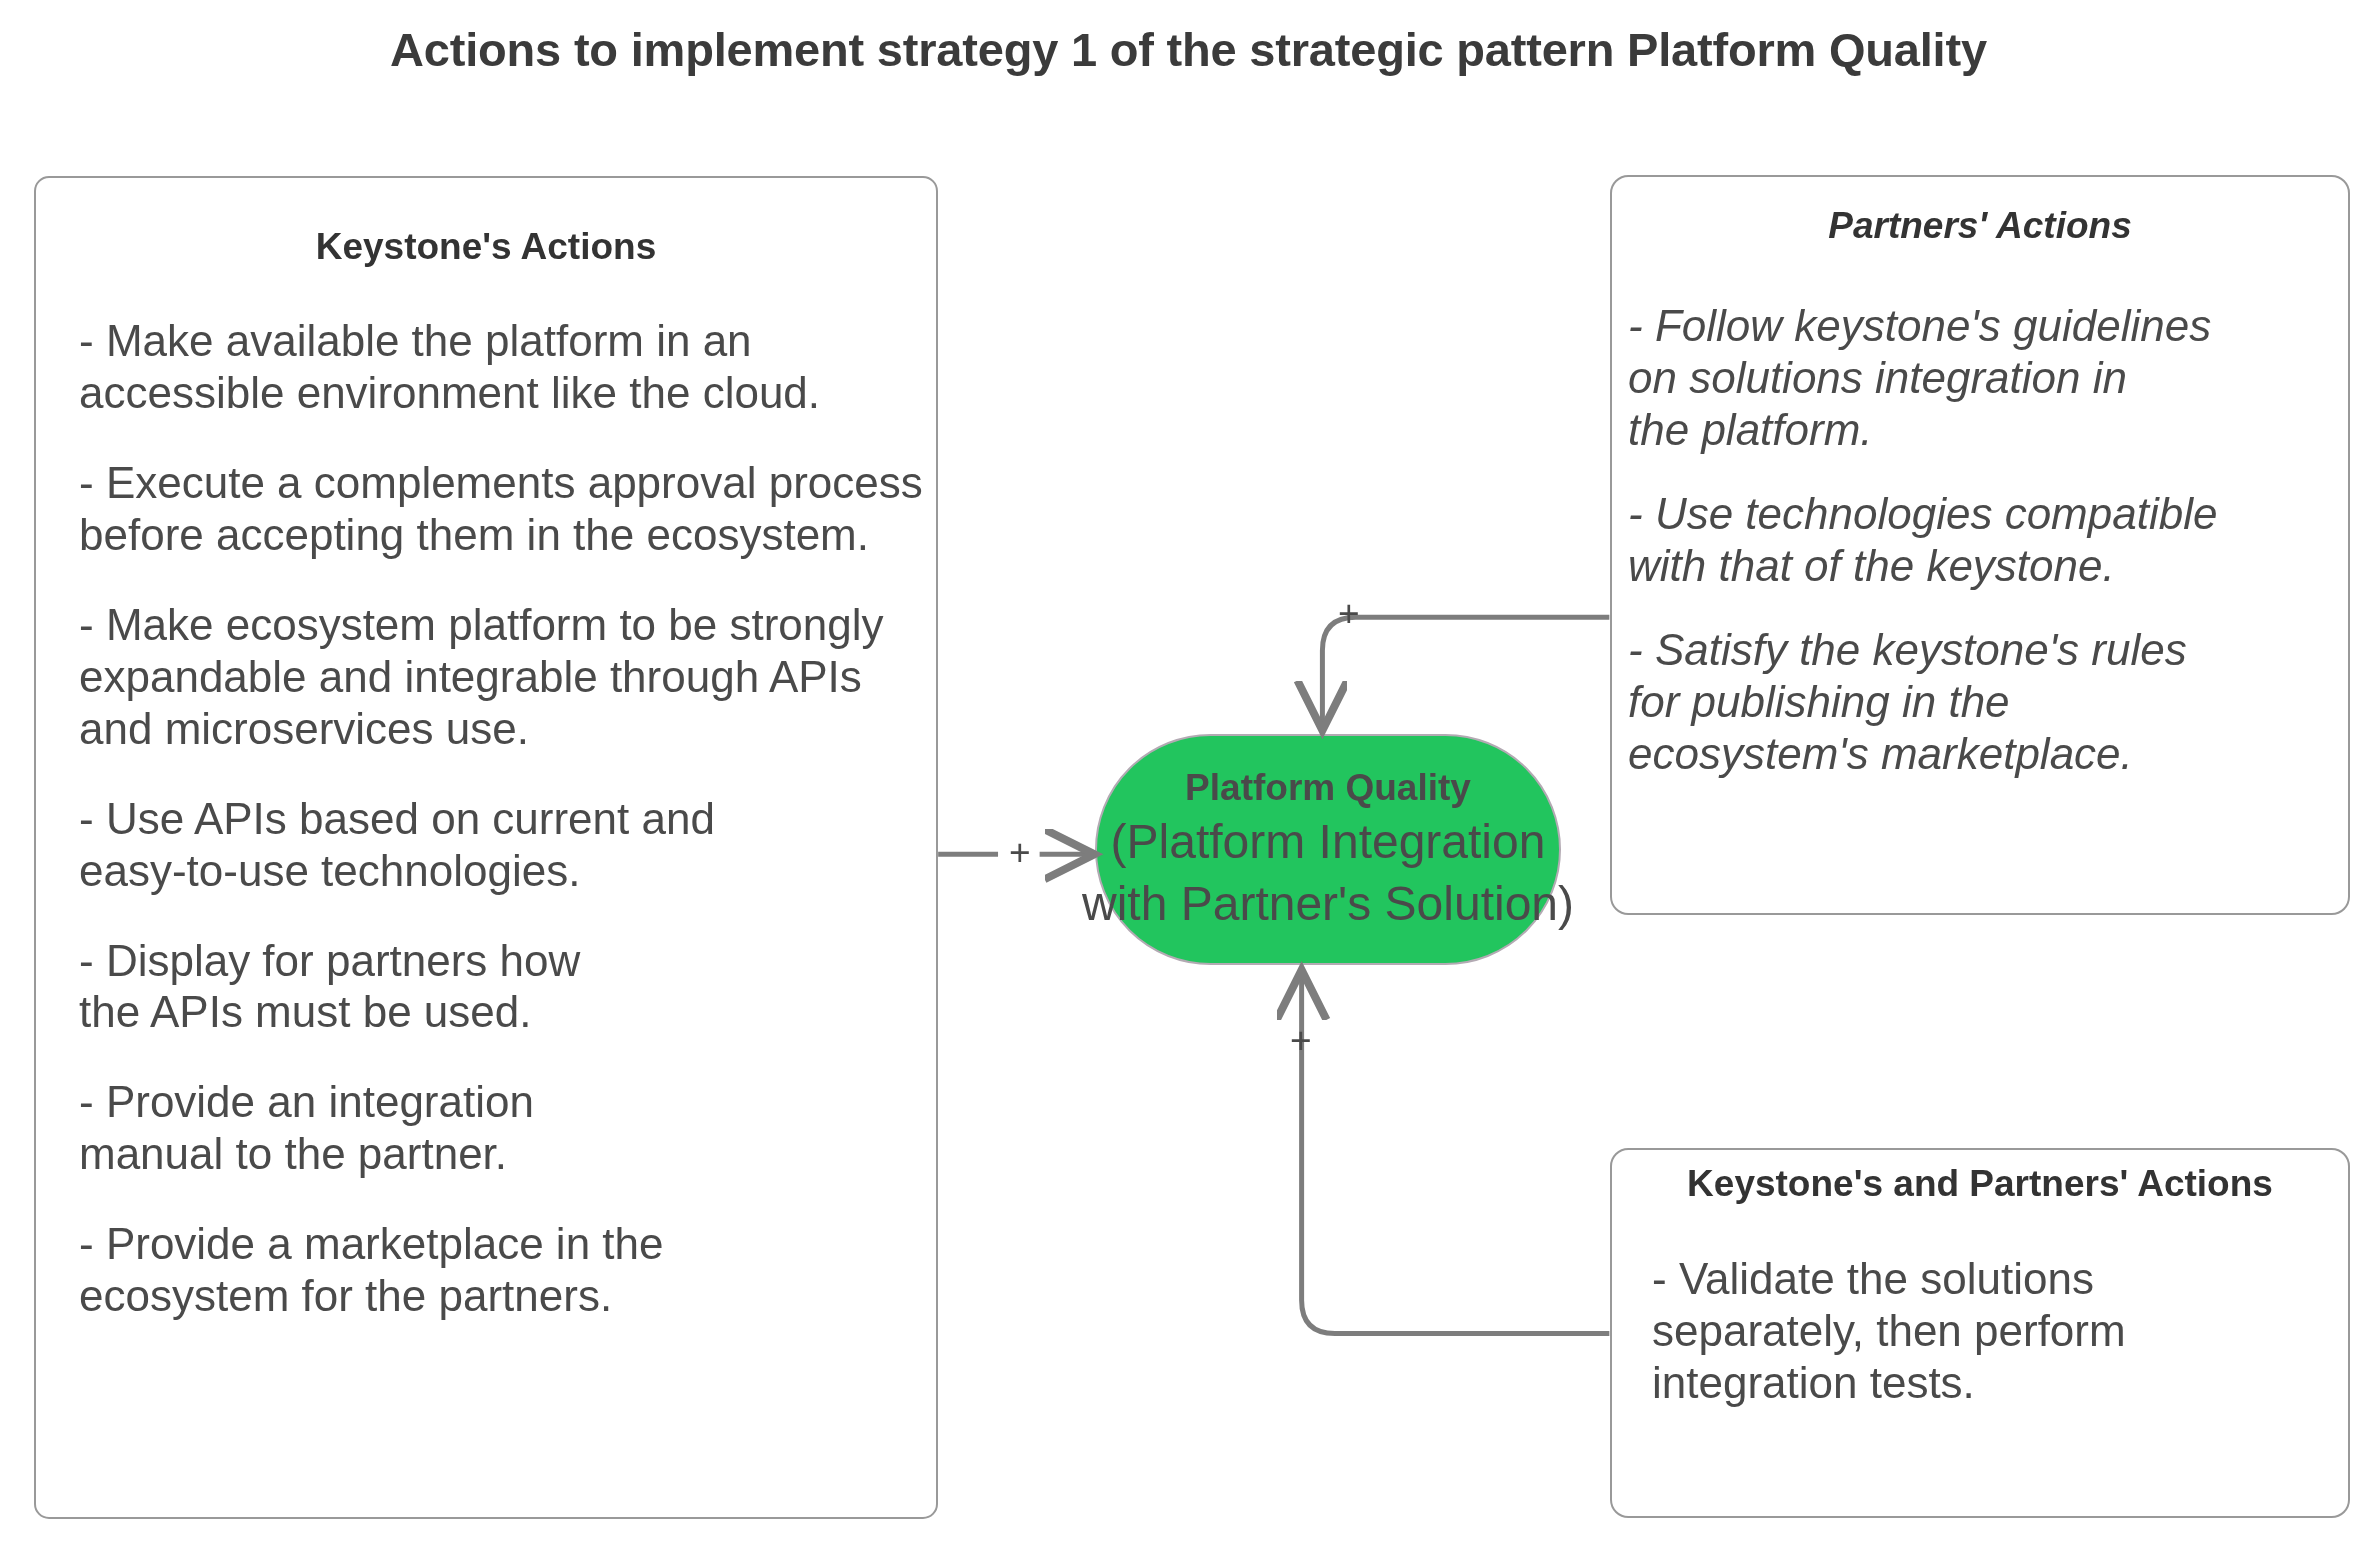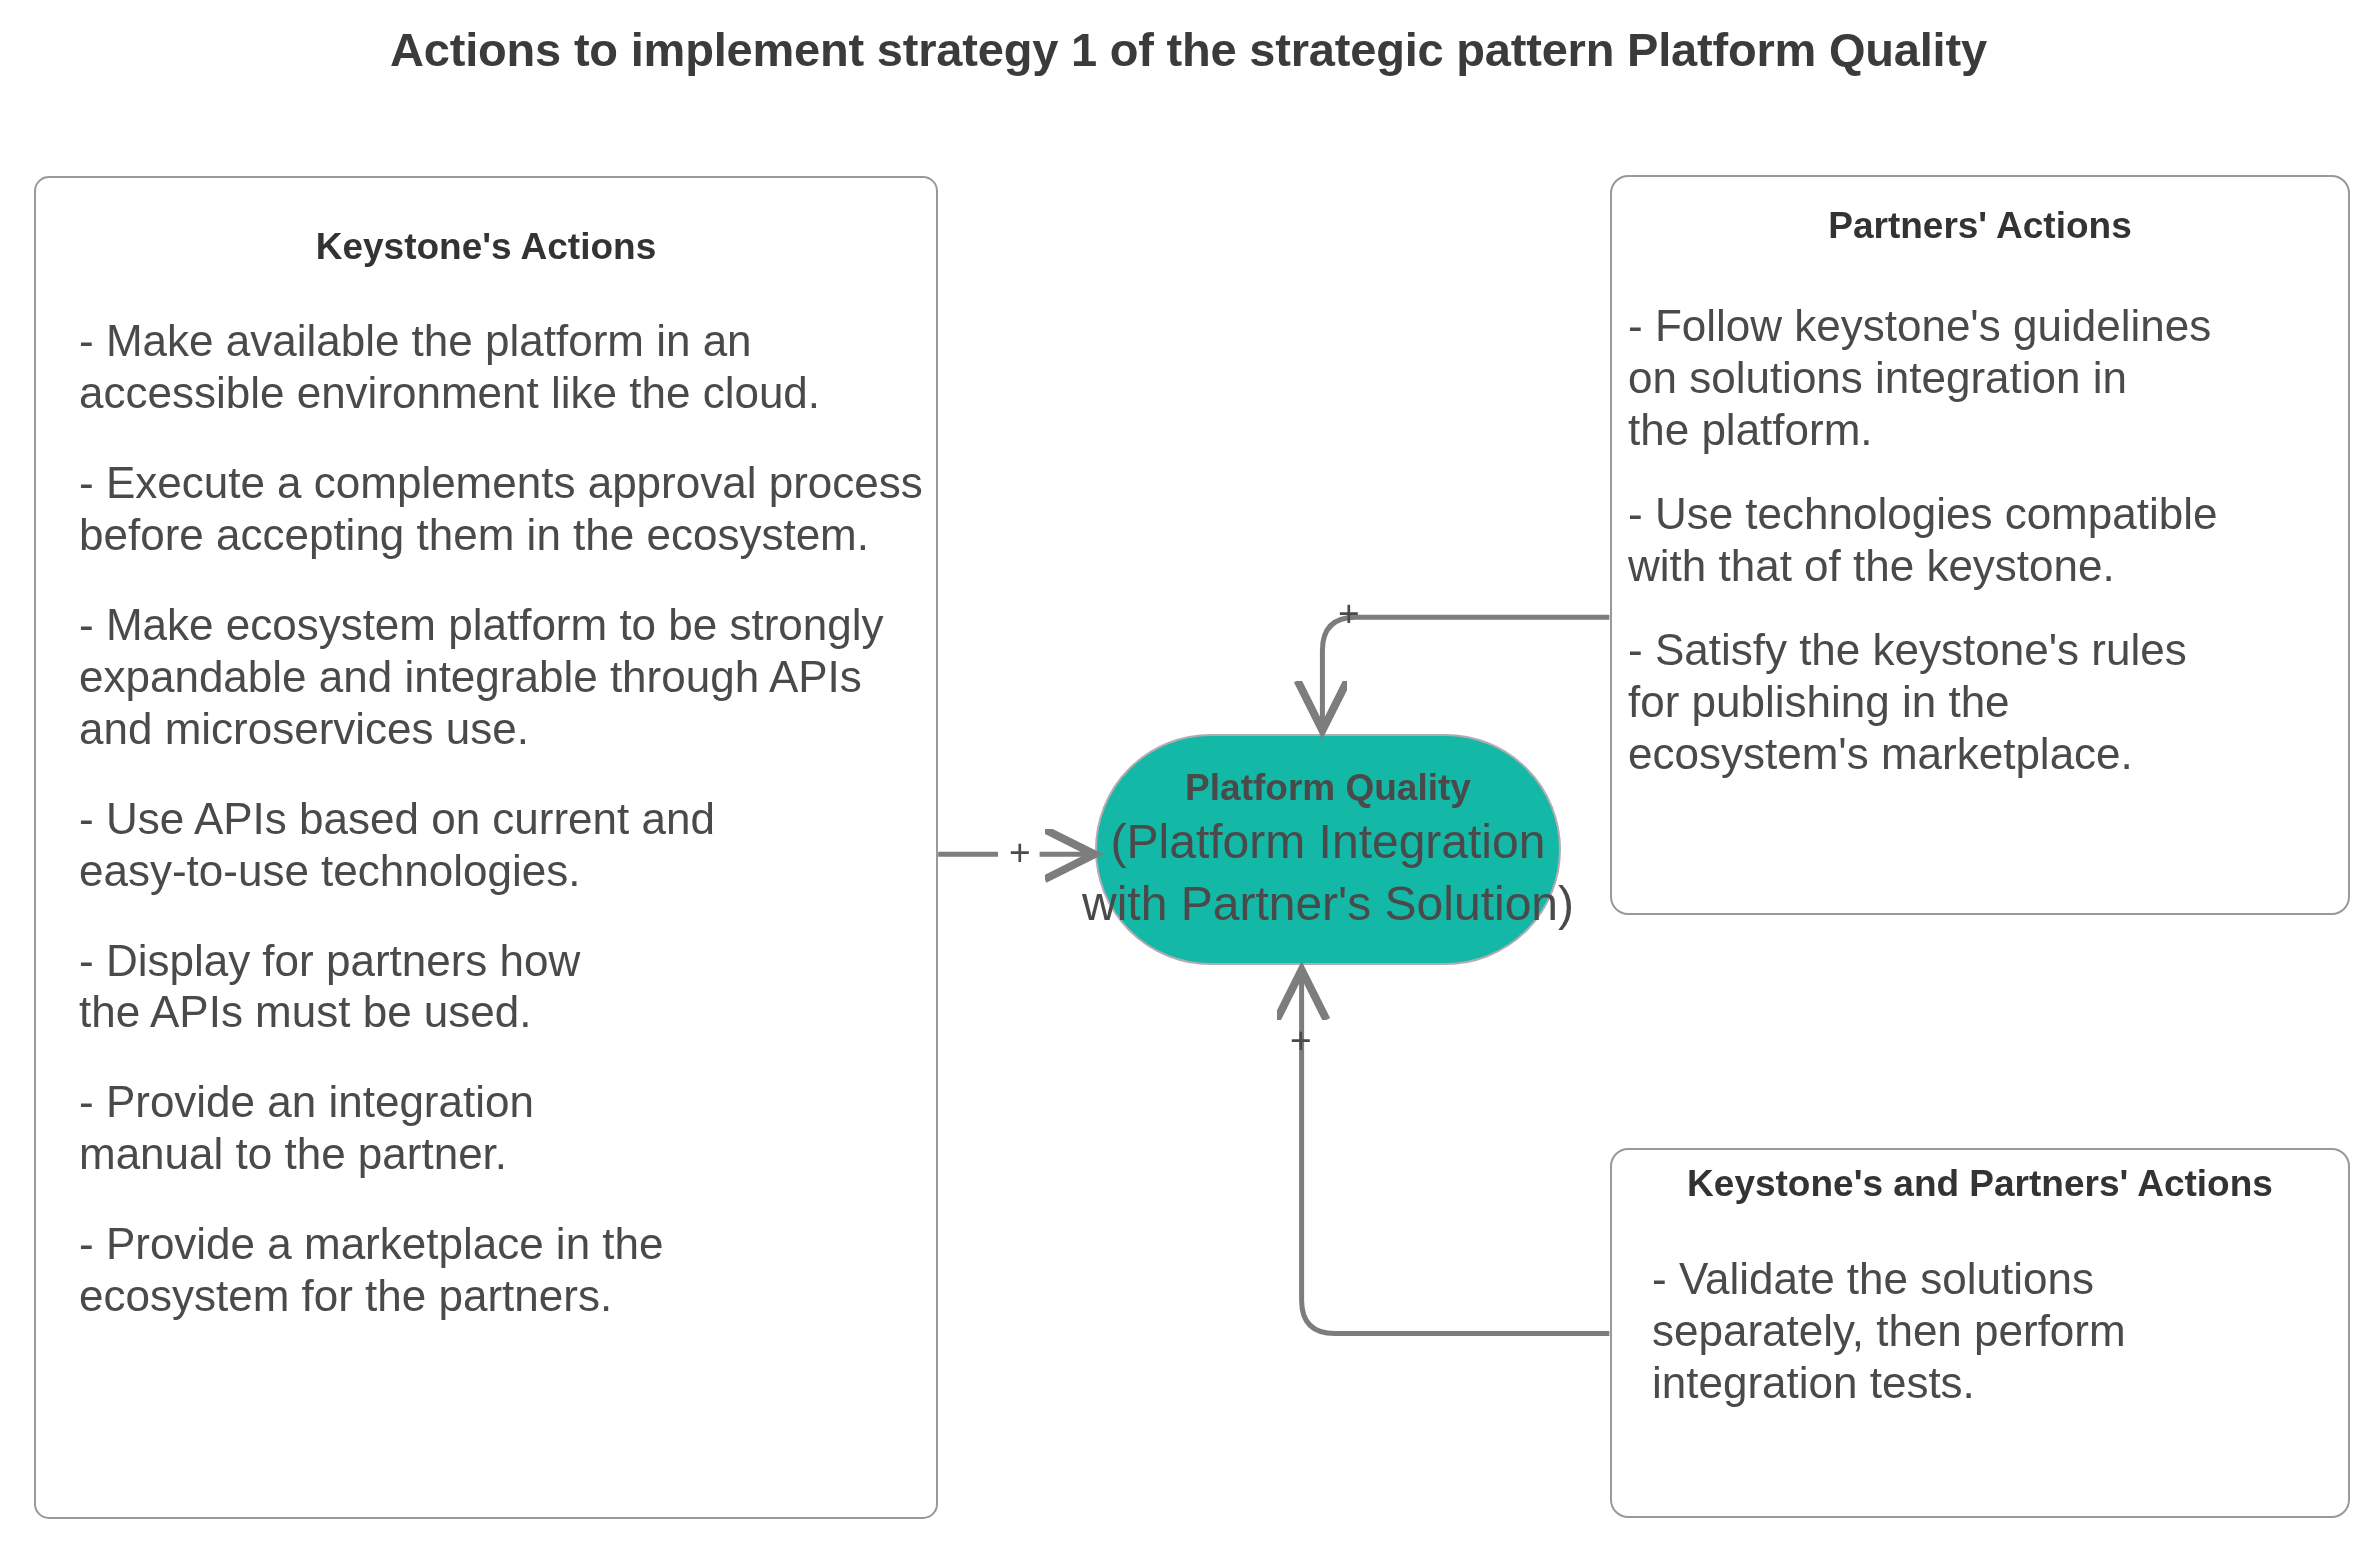--- a/index.html
+++ b/index.html
@@ -75,20 +75,21 @@
     padding-left: 43px;
   }
   #box-keystone .bullet-item { margin-bottom: 38px; }
 
   
   #box-partners {
     left: 1610px;
     top: 175px;
     width: 740px;
     height: 740px;
+    font-style: italic;
   }
   #box-partners .group-heading {
     margin-top: 27px;
   }
   #box-partners .bullet-list {
     margin-top: 52px;
     padding-left: 16px;
   }
   #box-partners .bullet-item { margin-bottom: 32px; }
 
@@ -109,21 +110,21 @@
   #box-both .bullet-item { margin-bottom: 0; }
 
   
   #central-node {
     position: absolute;
     left: 1095px;
     top: 734px;
     width: 466px;
     height: 231px;
     box-sizing: border-box;
-    background: #14b8a6;
+    background: #22c55e;
     border: 2.5px solid #b3aab3;
     border-radius: 116px;
     display: flex;
     flex-direction: column;
     align-items: center;
     justify-content: center;
   }
   #central-node .node-title {
     font-size: 37px;
     font-weight: bold;

